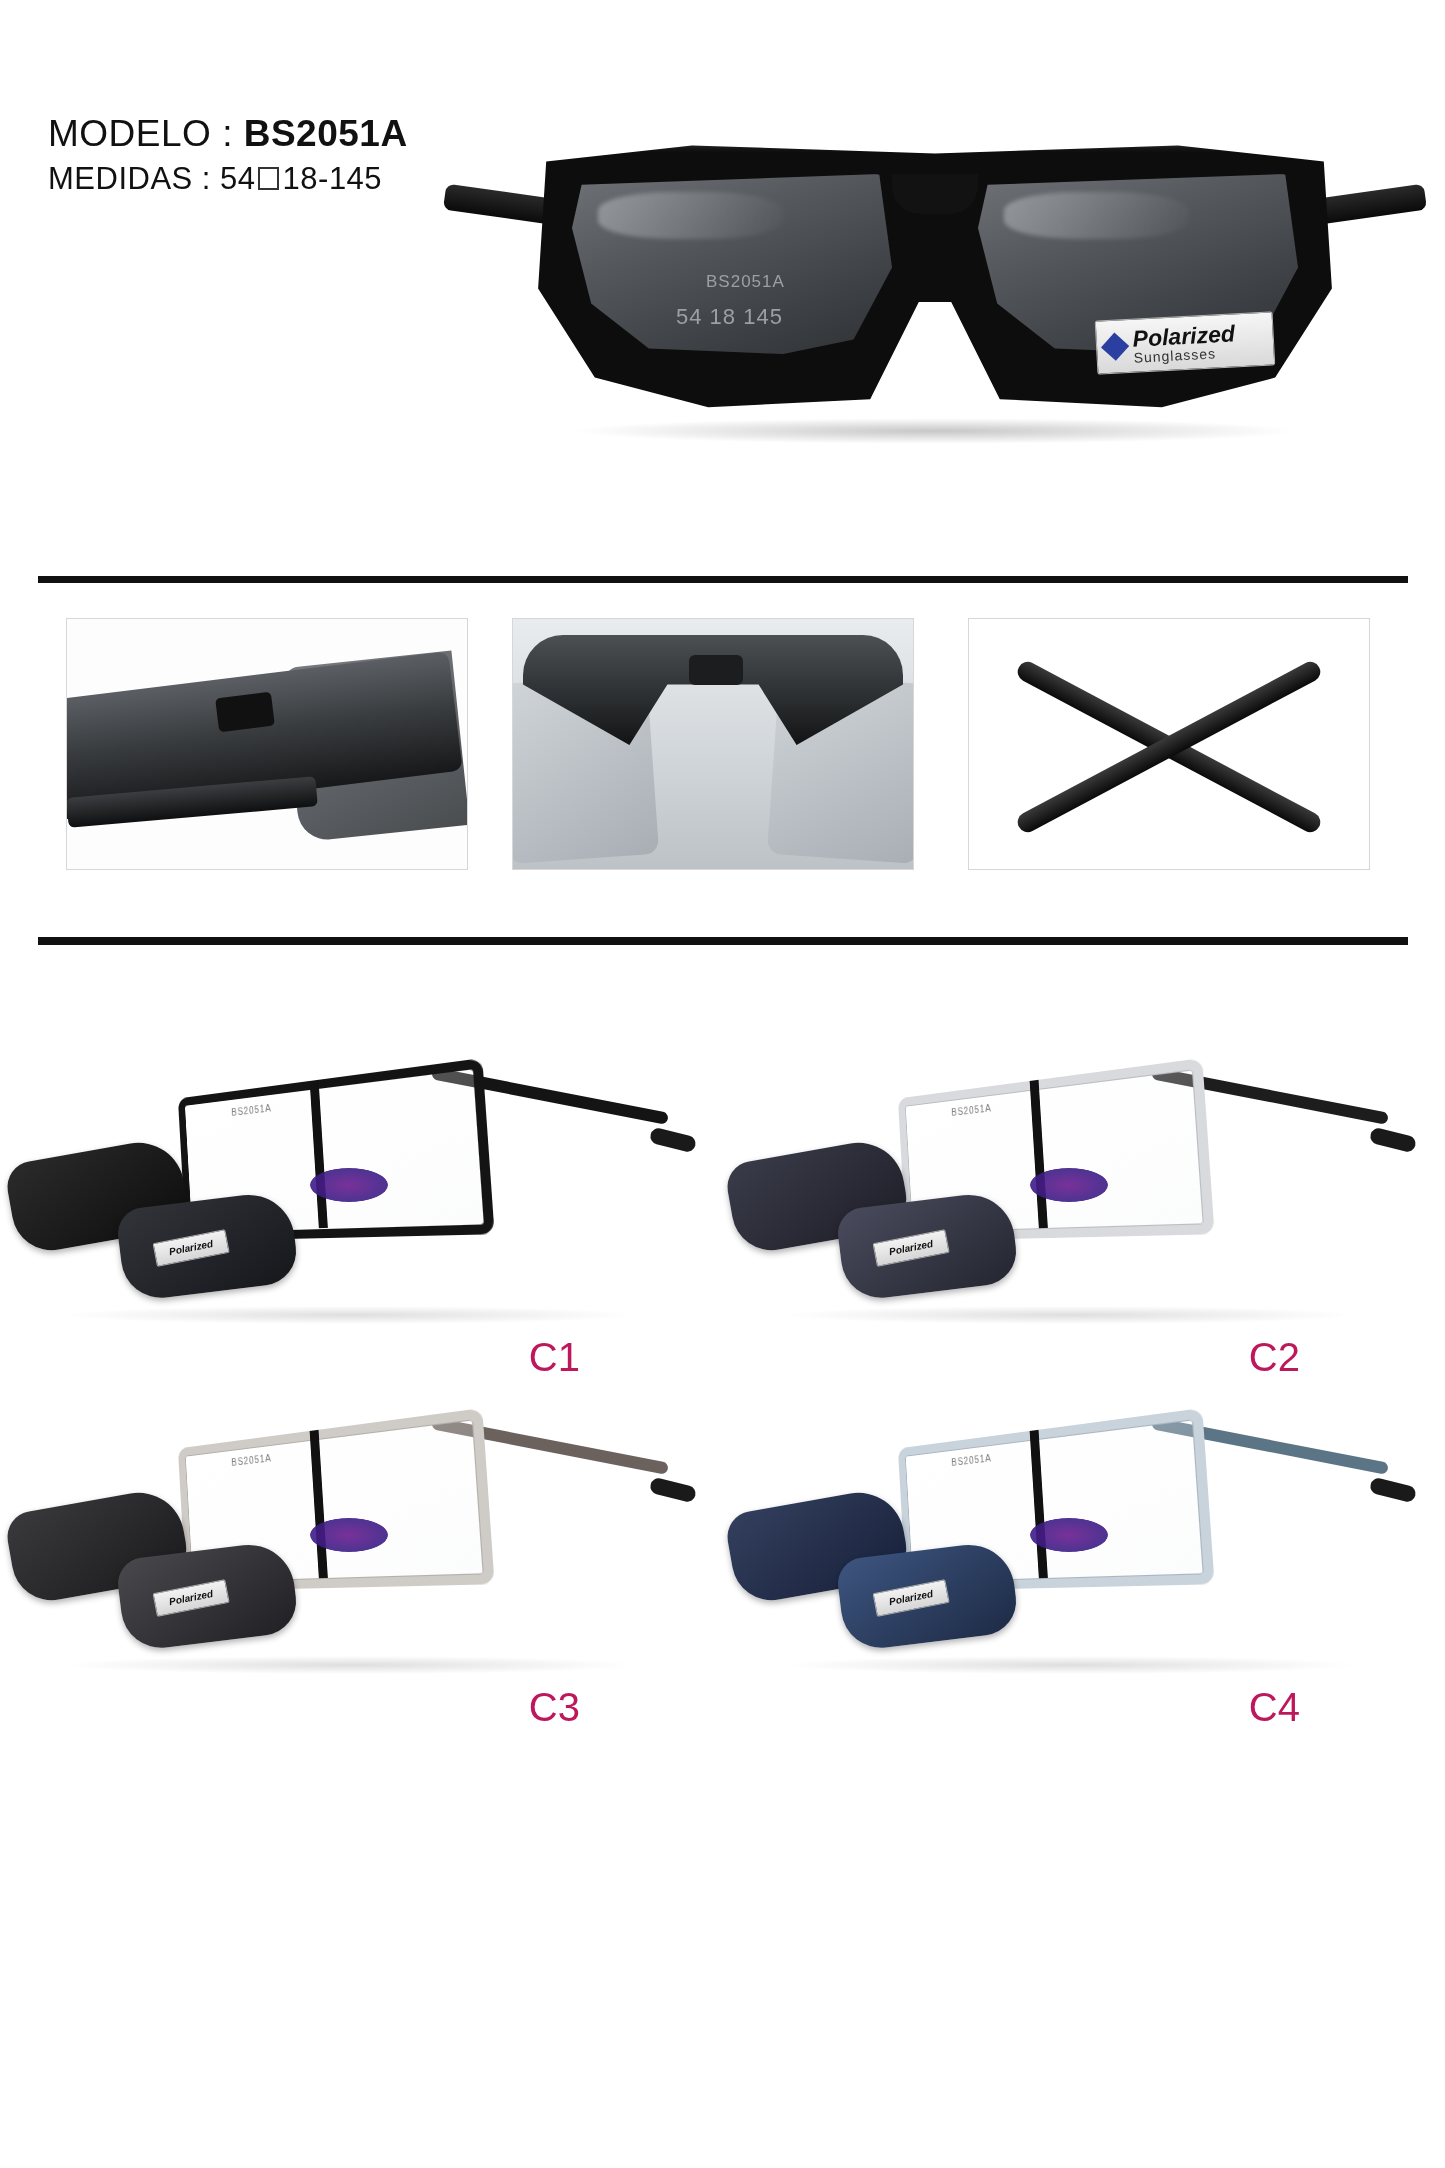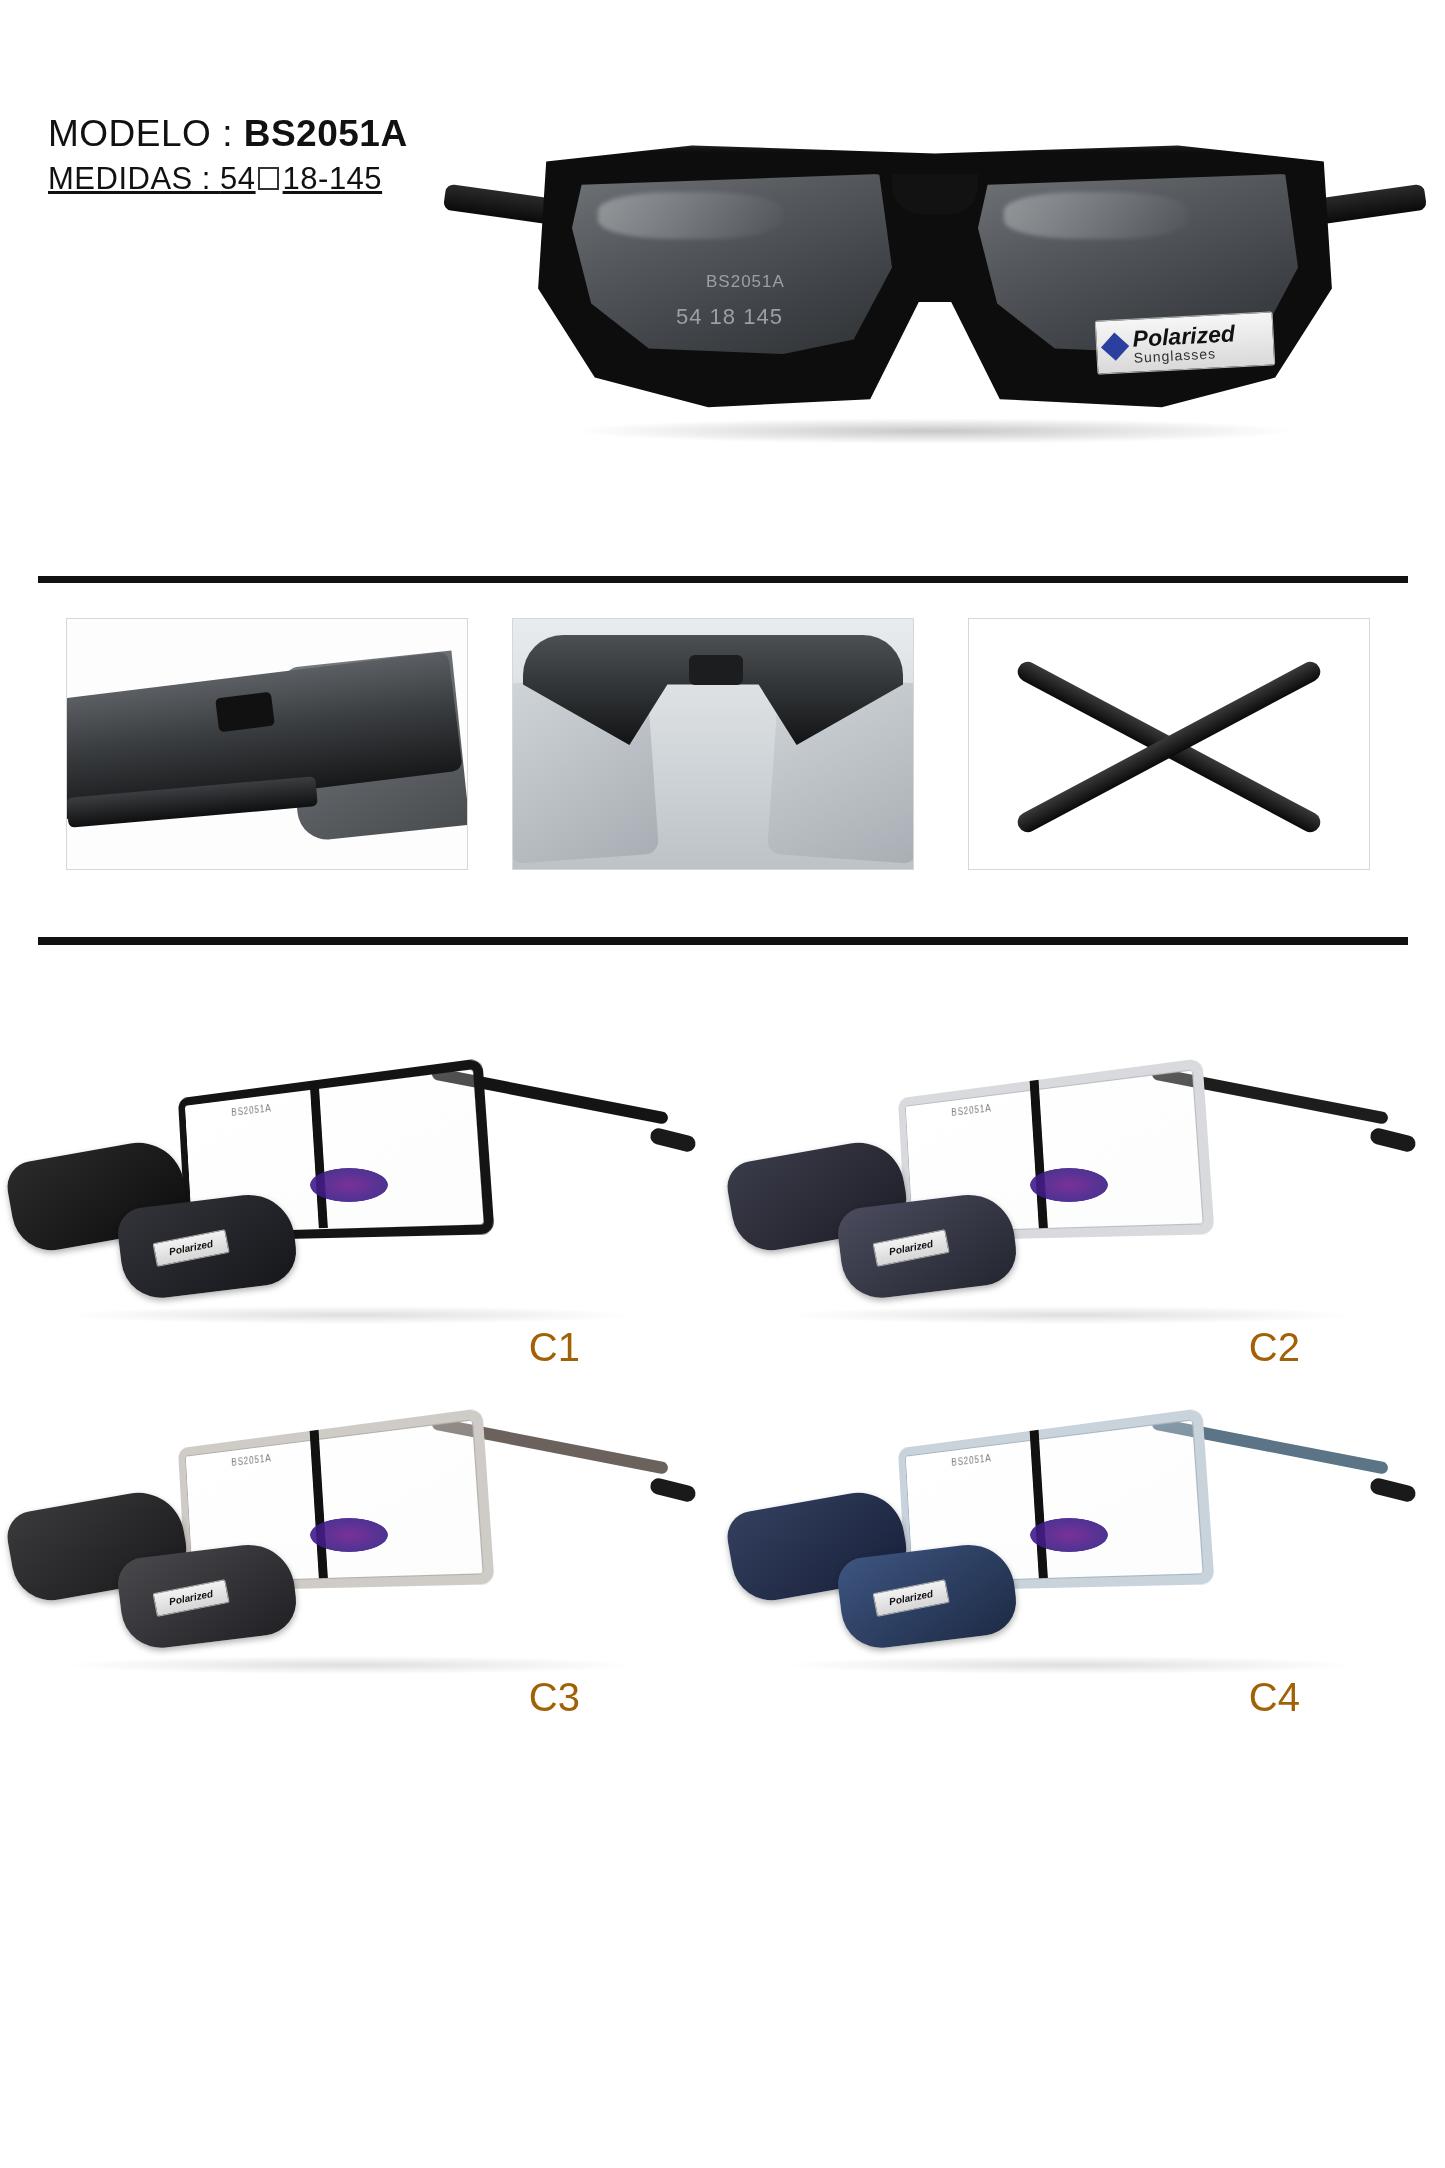--- a/index.html
+++ b/index.html
@@ -88,21 +88,20 @@
     letter-spacing: 0.5px;
     white-space: nowrap;
   }
   .model-line .model-label { font-weight: normal; }
   .measure-line {
     margin-top: 6px;
     font-size: 31px;
     color: #111111;
     letter-spacing: 0.5px;
     white-space: nowrap;
-    text-decoration: underline;
   }
   .measure-line .box-glyph {
     display: inline-block;
     width: 17px;
     height: 19px;
     border: 2px solid #333;
     vertical-align: -1px;
     margin: 0 4px 0 2px;
   }
 
@@ -341,23 +340,23 @@
     height: 350px;
   }
   .cell-c1 { left: 10px;  top: 20px; }
   .cell-c2 { left: 730px; top: 20px; }
   .cell-c3 { left: 10px;  top: 370px; }
   .cell-c4 { left: 730px; top: 370px; }
 
   .cell-label {
     position: absolute;
     right: 130px;
-    bottom: 10px;
+    bottom: 0;
     font-size: 40px;
-    color: #a16207;
+    color: #be185d;
     font-family: "Liberation Sans", sans-serif;
   }
 
   
   .opt {
     position: absolute;
     left: 120px; top: 20px;
     width: 540px; height: 230px;
   }
   .opt-front {

